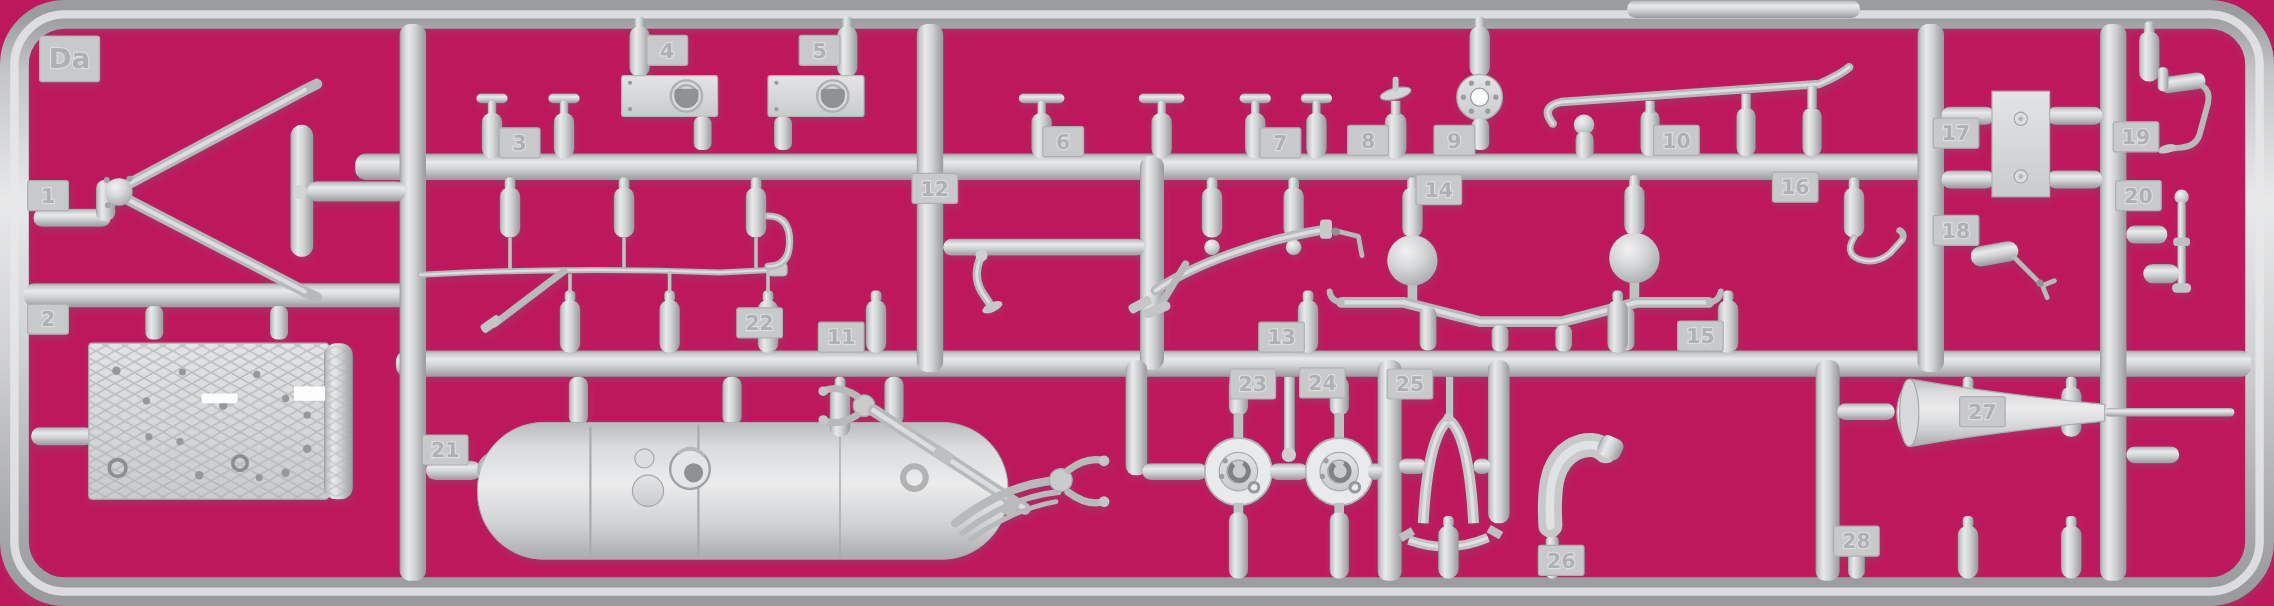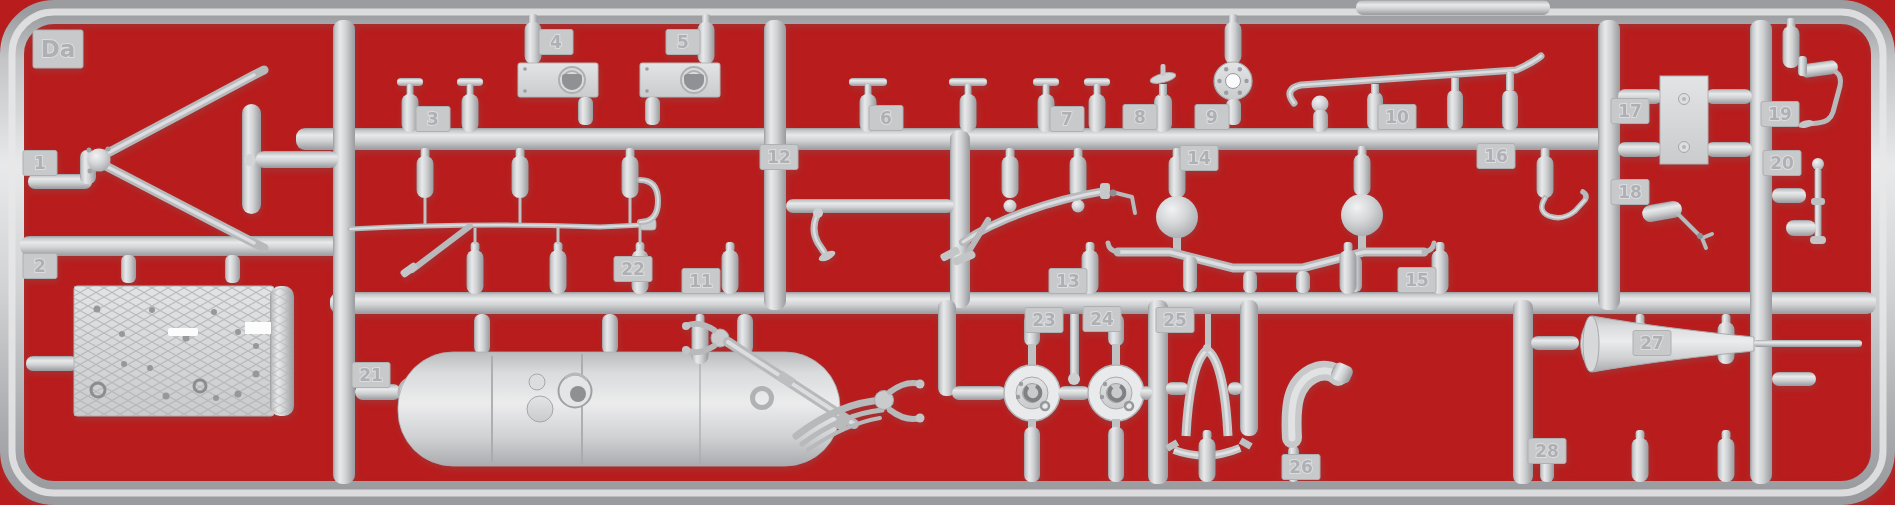--- a/index.html
+++ b/index.html
@@ -1,16 +1,16 @@
 <!DOCTYPE html>
 <html><head>
 <meta charset="utf-8">
 <style>
   html,body{margin:0;padding:0;background:#fdfdfe;}
-  .stage{position:relative;width:1895px;height:505px;overflow:hidden;background:#b91c1c;
+  .stage{position:relative;width:1895px;height:505px;overflow:hidden;background:#be185d;
          font-family:"DejaVu Sans",sans-serif;}
   svg{position:absolute;left:0;top:0;}
   .sprue{filter:drop-shadow(1px 3px 3px rgba(110,112,116,0.28));}
   .r1{stroke:#b7b9bb;fill:none;stroke-linecap:round;stroke-linejoin:round;}
   .r2{stroke:#dcdde0;fill:none;stroke-linecap:round;stroke-linejoin:round;}
   .tag-bg{fill:#c7c9cb;stroke:#aeb0b2;stroke-width:1;}
   .tag-num{font-family:"DejaVu Sans",sans-serif;font-size:17px;font-weight:bold;
            fill:#aeb0b3;stroke:#dcdde0;stroke-width:2px;paint-order:stroke;text-anchor:middle;}
   .tag-code{font-size:23px;}
 </style>

